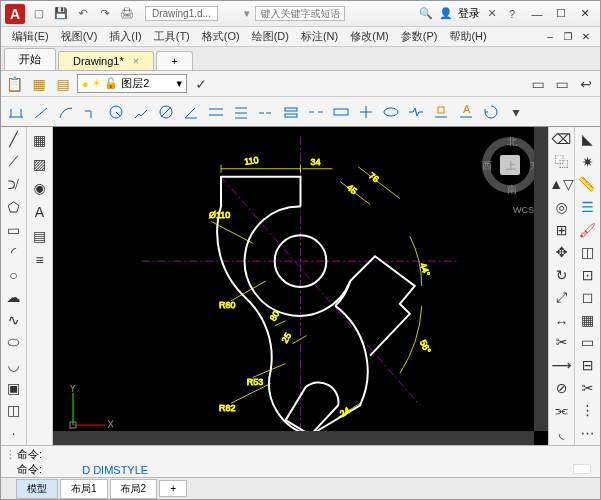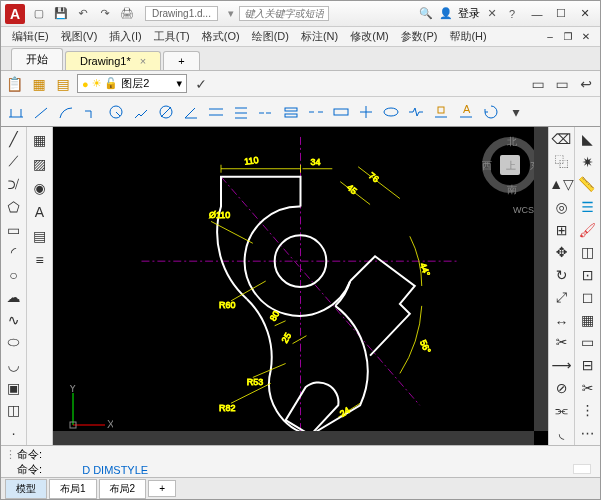--- a/index.html
+++ b/index.html
@@ -2,31 +2,31 @@
 <html><head>
 <meta charset="utf-8">
 <style>
 *{margin:0;padding:0;box-sizing:border-box;font-family:"Microsoft YaHei",Arial,sans-serif;font-size:11px;}
 body{background:#f0f0f0;width:601px;height:500px;overflow:hidden;position:relative;}
 .window{width:601px;height:500px;border:1px solid #999;background:#f4f4f4;display:flex;flex-direction:column;}
 .titlebar{height:26px;background:linear-gradient(#fdfdfd,#ececec);display:flex;align-items:center;padding:0 4px;border-bottom:1px solid #ccc;}
 .app-icon{width:20px;height:20px;background:#c21e1e;color:#fff;display:flex;align-items:center;justify-content:center;font-weight:bold;font-size:14px;border-radius:2px;margin-right:6px;}
 .qat{display:flex;gap:6px;margin-right:10px;}
 .qat span{width:16px;height:16px;display:flex;align-items:center;justify-content:center;color:#555;cursor:pointer;}
-.title-tab{background:#fff;border:1px solid #bbb;padding:1px 6px;font-size:10px;color:#666;margin-right:4px;}
-.searchbox{border:1px solid #bbb;padding:1px 4px;font-style:italic;color:#999;font-size:10px;width:90px;margin-right:auto;}
+.title-tab{background:#fff;border:1px solid #bbb;padding:1px 6px;font-size:10px;color:#666;margin-right:20px;}
+.searchbox{border:1px solid #bbb;padding:1px 4px;color:#999;font-size:10px;width:90px;margin-right:auto;}
 .title-right{display:flex;gap:4px;align-items:center;}
 .title-right .ic{width:16px;height:16px;display:flex;align-items:center;justify-content:center;color:#555;}
 .winbtns{display:flex;gap:2px;margin-left:6px;}
 .winbtns span{width:22px;height:18px;display:flex;align-items:center;justify-content:center;color:#333;cursor:pointer;}
 .menubar{height:20px;display:flex;align-items:center;padding:0 6px;gap:2px;border-bottom:1px solid #ccc;background:#f4f4f4;}
 .menubar span{padding:1px 5px;font-size:11px;color:#333;cursor:pointer;}
 .mdi-ctrls{margin-left:auto;display:flex;gap:2px;}
 .mdi-ctrls span{width:16px;height:14px;display:flex;align-items:center;justify-content:center;font-size:10px;cursor:pointer;}
-.doctabs{height:24px;display:flex;align-items:flex-end;padding:0 10px;background:#eaeaea;border-bottom:1px solid #bbb;}
+.doctabs{height:24px;display:flex;align-items:flex-end;padding:0 3px;background:#eaeaea;border-bottom:1px solid #bbb;}
 .doctab{padding:3px 14px;background:#f8f8f8;border:1px solid #bbb;border-bottom:none;border-radius:3px 3px 0 0;margin-right:2px;font-size:11px;cursor:pointer;position:relative;}
 .doctab.active{background:#fef9c3;}
 .layerbar{height:26px;display:flex;align-items:center;padding:2px 4px;gap:4px;background:#f4f4f4;border-bottom:1px solid #ccc;}
 .layerbar .ic,.ribbon .ic{width:20px;height:20px;display:flex;align-items:center;justify-content:center;color:#444;cursor:pointer;font-size:14px;}
 .layer-dd{border:1px solid #999;background:#fff;padding:1px 4px;font-size:11px;display:flex;align-items:center;gap:3px;min-width:110px;}
 .ribbon{height:30px;display:flex;align-items:center;padding:2px 4px;gap:3px;background:#f4f4f4;border-bottom:1px solid #999;}
 .ribbon .ic{width:22px;height:24px;border:1px solid transparent;}
 .workarea{flex:1;display:flex;min-height:0;}
 .toolcol{width:26px;background:#f4f4f4;border-right:1px solid #ccc;display:flex;flex-direction:column;align-items:center;padding:2px 0;gap:2px;}
 .toolcol.right{border-right:none;border-left:1px solid #ccc;}
@@ -37,21 +37,21 @@
 .compass text{fill:#888;font-size:10px;}
 .compass .cube{fill:#c8c8c8;}
 .wcs{position:absolute;top:78px;right:14px;color:#888;font-size:9px;}
 .ucs{position:absolute;bottom:10px;left:10px;}
 .cmdline{height:32px;background:#f4f4f4;border-top:1px solid #bbb;display:flex;flex-direction:column;font-family:monospace;font-size:10px;padding:1px 4px;}
 .cmdline .row{display:flex;align-items:center;}
 .cmdline .grip{width:12px;color:#888;}
 .cmdline input{border:none;background:transparent;font-family:monospace;font-size:10px;flex:1;outline:none;}
 .statusbar{height:22px;background:#eaeaea;border-top:1px solid #bbb;display:flex;align-items:center;padding:0 4px;gap:2px;}
 .stab{padding:2px 10px;background:#fff;border:1px solid #bbb;font-size:10px;cursor:pointer;}
-.stab.active{background:#d4e7f7;}
+.stab.active{background:#d4e7f7;margin-left:11px;}
 .watermark{position:absolute;bottom:26px;right:10px;background:rgba(255,255,255,0.95);border:1px solid #ddd;padding:4px 8px;font-size:12px;line-height:1.5;}
 .watermark .l1{color:#555;}
 .watermark .brand{color:#d00;}
 svg.drawing{width:100%;height:100%;}
 svg.drawing .shape{fill:none;stroke:#fff;stroke-width:2;}
 svg.drawing .dim{stroke:#ff0;stroke-width:0.8;fill:none;}
 svg.drawing .dimtxt{fill:#ff0;font-size:9px;}
 svg.drawing .center{stroke:#f0f;stroke-width:0.6;stroke-dasharray:8 3 2 3;}
 .scrollbar-v{position:absolute;right:0;top:0;bottom:14px;width:14px;background:#3a3a3a;}
 .scrollbar-h{position:absolute;left:0;right:14px;bottom:0;height:14px;background:#3a3a3a;}

